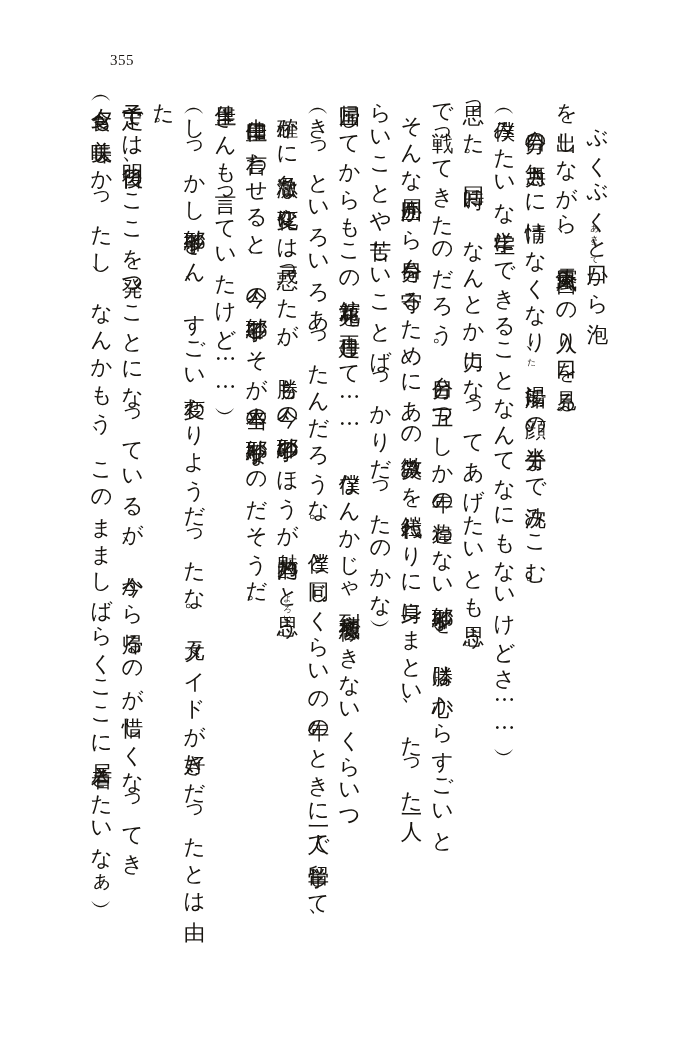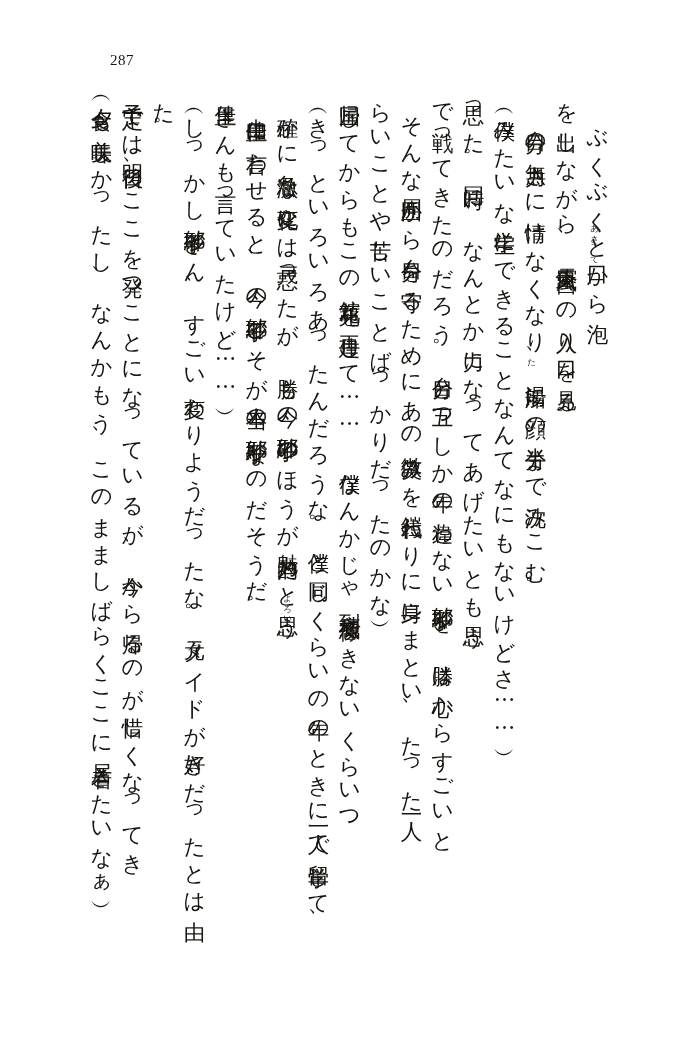--- a/index.html
+++ b/index.html
@@ -71,21 +71,21 @@
     -webkit-writing-mode: vertical-rl;
     letter-spacing: 1px;
     color: #2a241d;
   }
 </style>
 </head>
 <body>
 
 <div class="page">
 
-  <div class="page-number">287</div>
+  <div class="page-number">355</div>
 
   <div class="text-block">
 
     <div class="tcol">（夕食も美味しかったし、なんかもう、このまましばらくここに居着きたいなぁ）</div>
     <div class="tcol">予定では明後日、ここを発つことになっているが、今から帰るのが惜しくなってき</div>
     <div class="tcol">た。</div>
     <div class="tcol indent2">（しっかし紗耶子さん、すごい変わりようだったな。元々メイドが好きだったとは由</div>
     <div class="tcol">佳里さんも言っていたけど……）</div>
     <div class="tcol indent2">由佳里に言わせると、今の紗耶子こそが本当の紗耶子なのだそうだ。</div>
     <div class="tcol indent2">確かに急激な変化には戸惑ったが、勝も今の紗耶子のほうが魅力的だと思う。</div>

